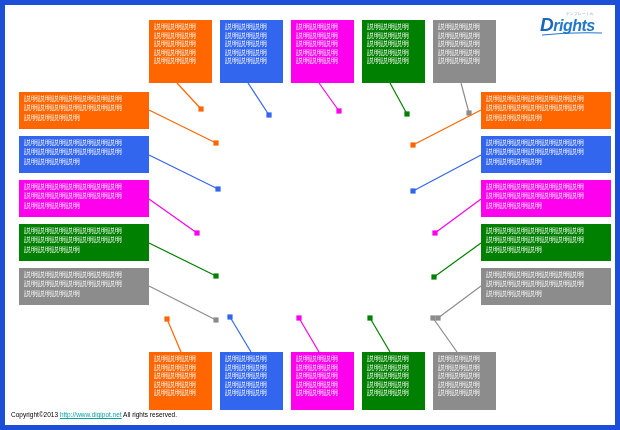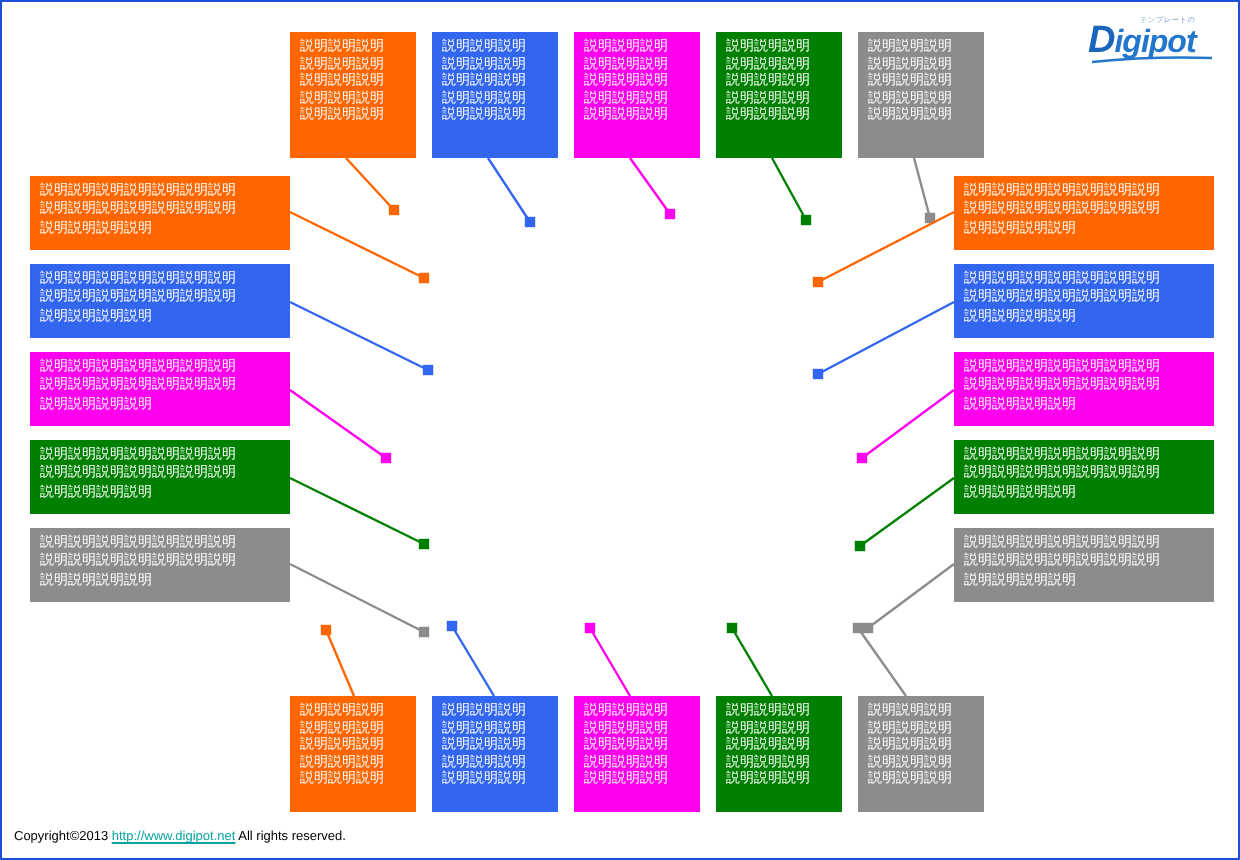--- a/index.html
+++ b/index.html
@@ -8,21 +8,21 @@
     background: #ffffff;
   }
   body {
     font-family: "Liberation Sans", sans-serif;
   }
   #slide {
     position: relative;
     width: 620px;
     height: 430px;
     background: #ffffff;
-    border: 1px solid #1d4ed8;
+    border: 5px solid #1d4ed8;
     box-sizing: border-box;
     overflow: hidden;
   }
   #canvas-svg {
     position: absolute;
     left: 0;
     top: 0;
     width: 620px;
     height: 430px;
     pointer-events: none;
@@ -269,21 +269,21 @@
 説明説明説明</div>
       <div class="box box-gray" style="left: 428px; top: 347px; width: 63px; height: 58px; background: rgb(140, 140, 140);">説明説明説明
 説明説明説明
 説明説明説明
 説明説明説明
 説明説明説明</div>
     </div>
 
   <div id="logo">
     <div class="logo-sub">テンプレートの</div>
-    <div class="logo-word"><span class="logo-bigD">D</span><span>igipot</span></div>
+    <div class="logo-word"><span class="logo-bigD">D</span><span>rights</span></div>
     <svg class="logo-swoosh" viewBox="0 0 62 4" xmlns="http://www.w3.org/2000/svg">
       <path d="M0 3 Q 30 0 60 1" stroke="#2277cc" stroke-width="1.2" fill="none"></path>
     </svg>
   </div>
 
   <div id="footer">
     <span class="seg">Copyright©2013 </span><a href="#">http://www.digipot.net</a><span class="seg"> All rights reserved.</span>
   </div>
 
 </div>

